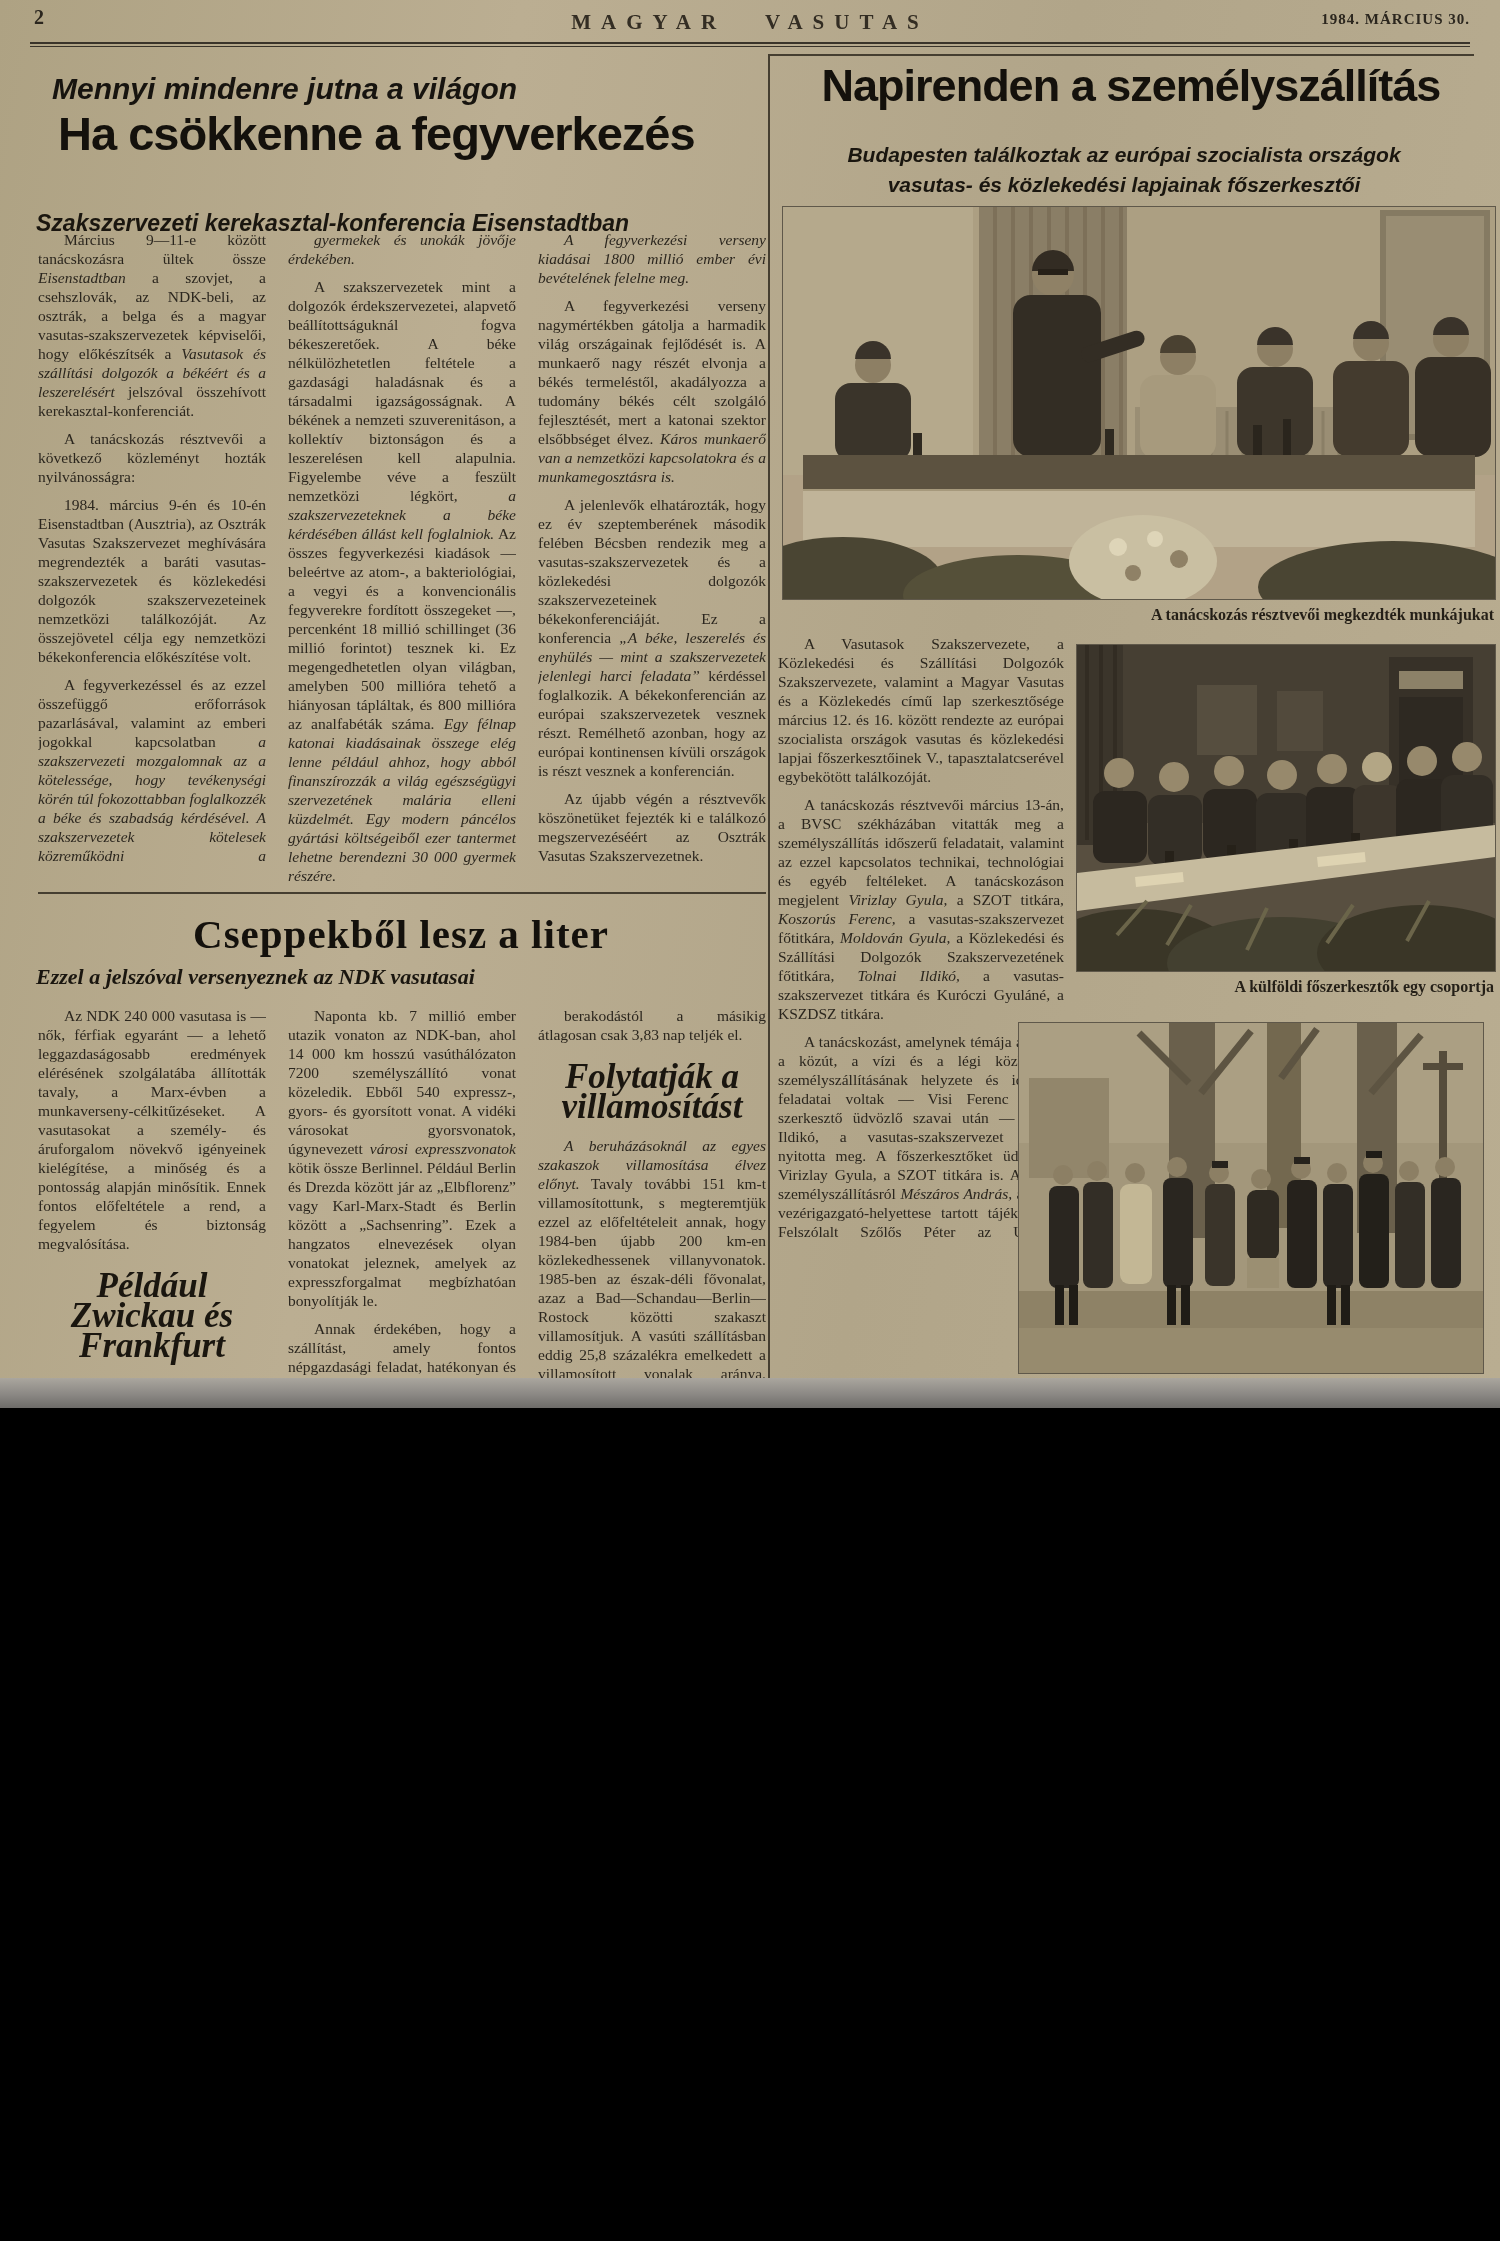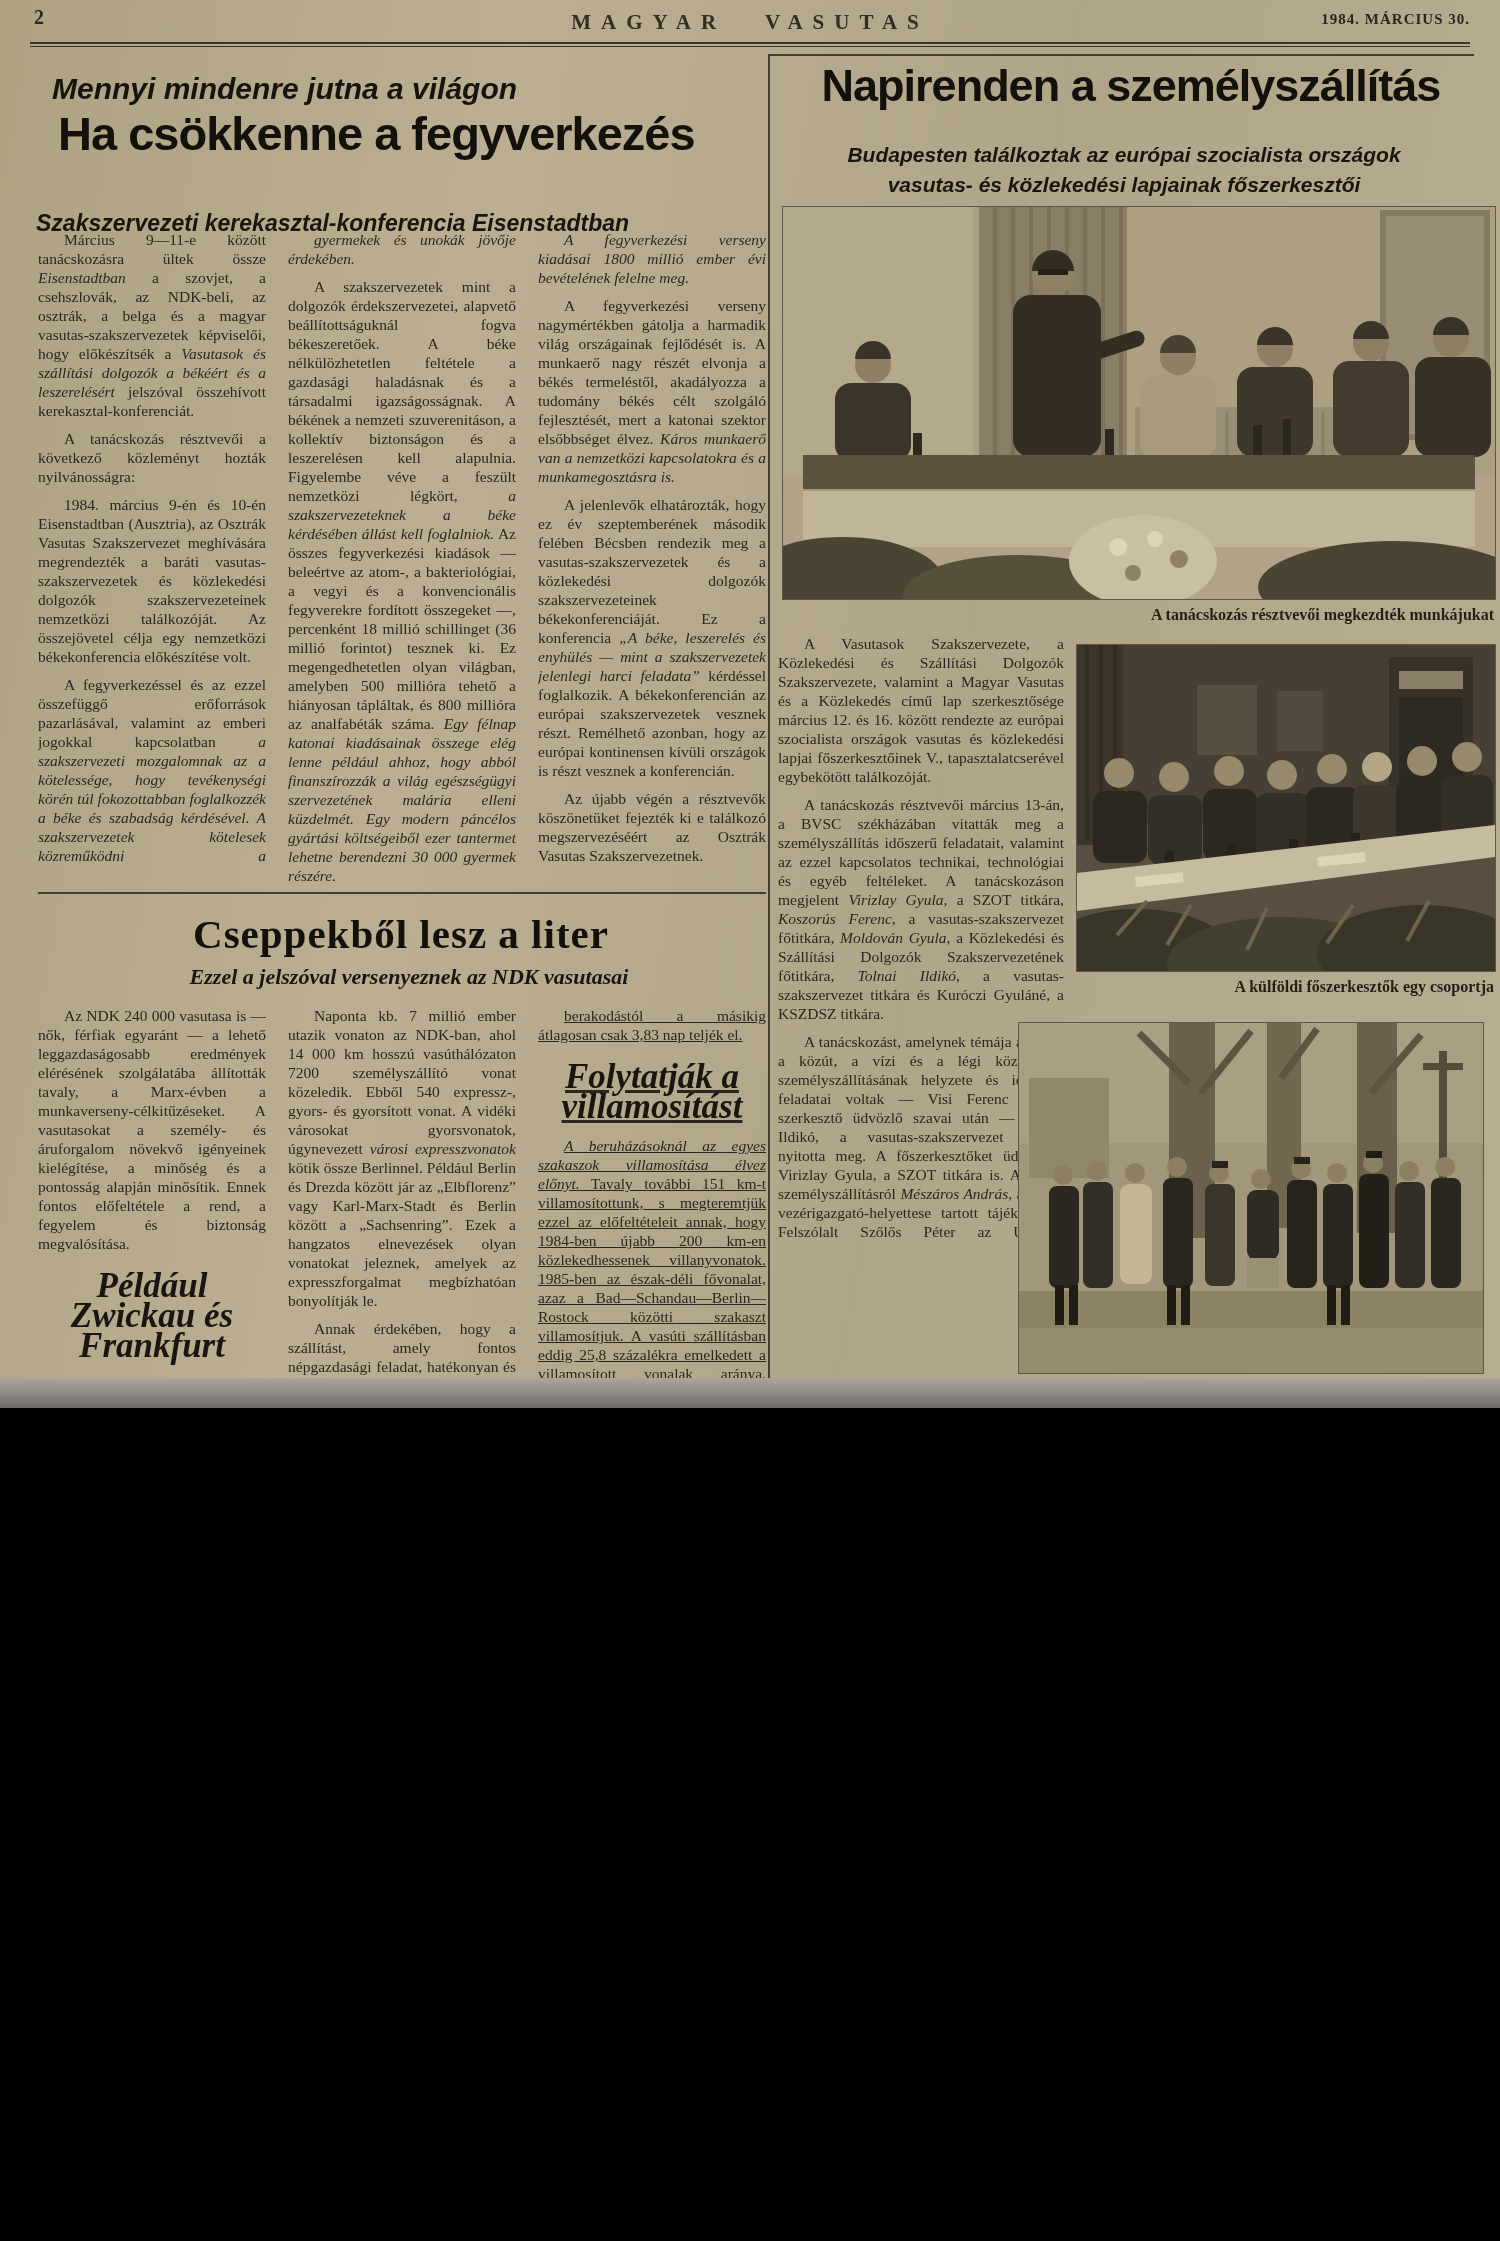--- a/index.html
+++ b/index.html
@@ -20,21 +20,21 @@
   .hl-left{left:58px;top:106px;width:706px;font-family:"Liberation Sans",sans-serif;
            font-weight:bold;font-size:47px;letter-spacing:-1px;color:#14110c;}
   .sub-left{left:36px;top:186px;width:730px;text-align:left;font-family:"Liberation Sans",sans-serif;
             font-weight:bold;font-style:italic;font-size:23px;color:#1a160f;margin-top:24px;}
   .hl-right{left:774px;top:60px;width:714px;text-align:center;font-family:"Liberation Sans",sans-serif;
             font-weight:bold;font-size:45px;letter-spacing:-1px;color:#14110c;}
   .sub-right{left:774px;top:140px;width:700px;text-align:center;font-family:"Liberation Sans",sans-serif;
              font-weight:bold;font-style:italic;font-size:21px;line-height:30px;color:#1a160f;}
   .mid-hl{left:36px;top:910px;width:730px;text-align:center;font-weight:bold;font-size:41px;
           letter-spacing:1px;color:#14110c;}
-  .mid-sub{left:44px;top:964px;width:730px;text-align:center;font-weight:bold;font-style:italic;
+  .mid-sub{left:36px;top:964px;width:730px;font-weight:bold;font-style:italic;
            font-size:22px;color:#1a160f;}
   
   .col{position:absolute;width:228px;font-size:15.5px;line-height:19px;overflow:hidden;text-align:justify;}
   .blk{margin:0 0 9px 0;text-indent:26px;text-align:justify;}
   .blk em{font-style:italic;margin-top:20px;}
   .pi{font-style:italic;}
   .cont{text-align-last:justify;}
   .subhead{text-indent:0;text-align:center;font-weight:bold;font-style:italic;
            font-size:35px;line-height:30px;margin:18px 0 14px 0;color:#1a160f;}
   
@@ -89,21 +89,21 @@
     <div class="abs mid-sub">Ezzel a jelszóval versenyeznek az NDK vasutasai</div>
     <div class="col" style="left:38px;top:1006px;height:372px;">
         <p class="blk p">Az NDK 240 000 vasutasa is — nők, férfiak egyaránt — a lehető leggazdaságosabb eredmények elérésének szolgálatába állították tavaly, a Marx-évben a munkaverseny-célkitűzéseket. A vasutasokat a személy- és áruforgalom növekvő igényeinek kielégítése, a minőség és a pontosság alapján minősítik. Ennek fontos előfeltétele a rend, a fegyelem és biztonság megvalósítása.</p>
         <p class="blk subhead">Például Zwickau és Frankfurt</p>
         <p class="blk p cont"><span>A szocialista munkaverseny élenjárói közé tartoznak többek között </span></p>
       </div>
     <div class="col" style="left:288px;top:1006px;height:372px;">
         <p class="blk p"><span>Naponta kb. 7 millió ember utazik vonaton az NDK-ban, ahol 14 000 km hosszú vasúthálózaton 7200 személyszállító vonat közeledik. Ebből 540 expressz-, gyors- és gyorsított vonat. A vidéki városokat gyorsvonatok, úgynevezett </span><em>városi expresszvonatok</em><span> kötik össze Berlinnel. Például Berlin és Drezda között jár az „Elbflorenz” vagy Karl-Marx-Stadt és Berlin között a „Sachsenring”. Ezek a hangzatos elnevezések olyan vonatokat jeleznek, amelyek az expresszforgalmat megbízhatóan bonyolítják le.</span></p>
         <p class="blk p cont">Annak érdekében, hogy a szállítást, amely fontos népgazdasági feladat, hatékonyan és alacsony költségráfordítással lehess</p>
       </div>
-    <div class="col" style="left:538px;top:1006px;height:372px;text-decoration:underline;">
+    <div class="col" style="left:538px;top:1006px;height:372px;">
         <p class="blk p">berakodástól a másikig átlagosan csak 3,83 nap teljék el.</p>
         <p class="blk subhead">Folytatják a villamosítást</p>
         <p class="blk p cont"><em>A beruházásoknál az egyes szakaszok villamosítása élvez előnyt.</em><span> Tavaly további 151 km-t villamosítottunk, s megteremtjük ezzel az előfeltételeit annak, hogy 1984-ben újabb 200 km-en közlekedhessenek villanyvonatok. 1985-ben az észak-déli fővonalat, azaz a Bad—Schandau—Berlin—Rostock közötti szakaszt villamosítjuk. A vasúti szállításban eddig 25,8 százalékra emelkedett a villamosított vonalak aránya. Elkészült egy új típusú 3700 kW-os</span></p>
       </div>
 
     <div class="abs sub-right" style="top:140px;">Budapesten találkoztak az európai szocialista országok</div>
     <div class="abs hl-right">Napirenden a személyszállítás</div>
     <div class="abs sub-right" style="top:170px;">vasutas- és közlekedési lapjainak főszerkesztői</div>
 
     <div class="photo" style="left:782px;top:206px;width:712px;height:392px;">

